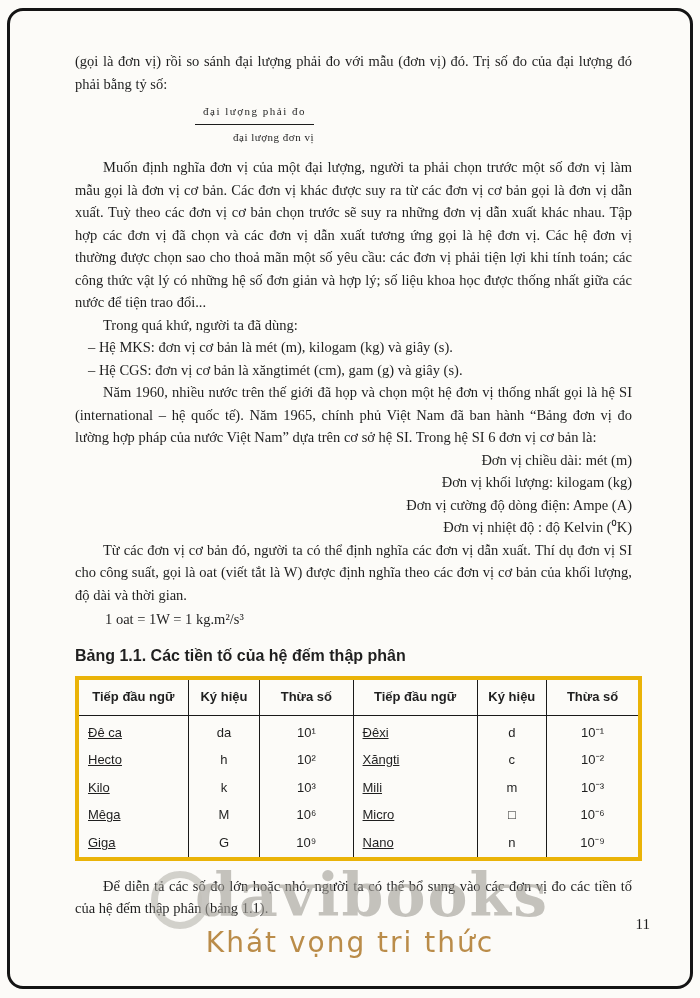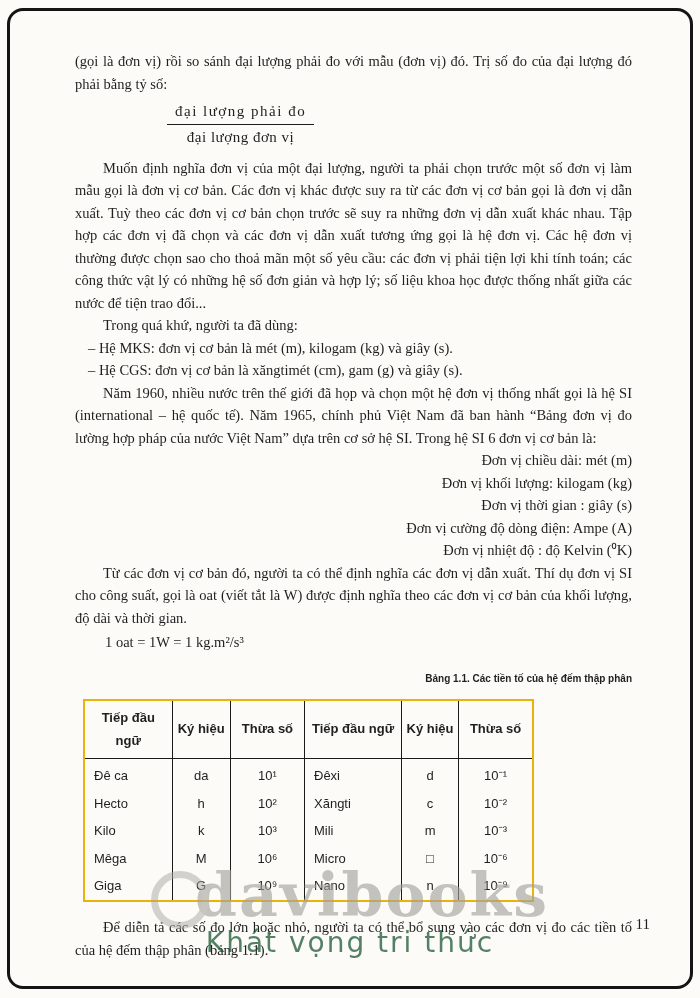--- a/index.html
+++ b/index.html
@@ -27,60 +27,60 @@
   }
   p { margin: 0; }
   .indent { text-indent: 28px; }
   .dash-item { padding-left: 13px; text-align: left; }
   .unit-line { padding-left: 30px; text-align: right; }
   .formula-line { padding-left: 30px; text-align: left; margin-top: 2px; }
 
   .fraction-wrap { margin: 6px 0 8px 0; }
   .fraction {
     display: inline-block;
-    margin-left: 92px;
-    text-align: center;
-    font-size: 15px;
+    margin-left: 120px;
+    text-align: right;
+    font-size: 11px;
     line-height: 21px;
   }
   .frac-top {
     padding: 0 8px 2px 8px;
     border-bottom: 1.4px solid #1c1c1c;
     letter-spacing: 1.5px;
   }
   .frac-bottom { padding-top: 2px; letter-spacing: 0.5px; }
 
   .table-caption {
     font-family: "Liberation Sans", sans-serif;
     font-weight: bold;
-    font-size: 10px;
-    text-align: right;
+    font-size: 16px;
+    text-align: left;
     margin-top: 14px;
     margin-bottom: 9px;
   }
   table.prefix-table {
     border-collapse: collapse;
-    width: 451px;
-    margin-left: 8px;
+    width: 567px;
+    margin-left: 0;
     font-family: "Liberation Sans", sans-serif;
     font-size: 13px;
-    border: 2px solid #eab308;
+    border: 4px solid #eab308;
     text-align: center;
   }
   table.prefix-table th {
     font-weight: bold;
     border-bottom: 1.6px solid #1a1a1a;
     padding: 6px 4px;
   }
   table.prefix-table th, table.prefix-table td {
     border-left: 1.2px solid #1a1a1a;
     border-right: 1.2px solid #1a1a1a;
   }
   table.prefix-table td { padding: 2.5px 4px; height: 20px; }
-  table.prefix-table td.name-col { text-align: left; padding-left: 9px; }
+  table.prefix-table td.name-col { text-align: left; padding-left: 9px; text-decoration: underline; }
   tbody tr:first-child td { padding-top: 6px; }
 
   .closing-para { margin-top: 14px; }
 
   .page-number {
     position: absolute;
     right: 50px; top: 916px;
     font-size: 15px;
   }
 
@@ -106,21 +106,21 @@
     font-family: "DejaVu Serif", serif;
     font-weight: bold;
     font-size: 60px;
     color: #a3a099;
     letter-spacing: 2px;
   }
   .wm-slogan {
     text-align: center;
     font-family: "DejaVu Sans", sans-serif;
     font-size: 28px;
-    color: #14532d;
+    color: #a16207;
     opacity: 0.72;
     letter-spacing: 2px;
     margin-top: -4px;
   }
 </style>
 </head>
 <body>
 
 <div class="scan-frame"></div>
 
@@ -139,21 +139,20 @@
 
   <p class="indent">Trong quá khứ, người ta đã dùng:</p>
   <p class="dash-item">– Hệ MKS: đơn vị cơ bản là mét (m), kilogam (kg) và giây (s).</p>
   <p class="dash-item">– Hệ CGS: đơn vị cơ bản là xăngtimét (cm), gam (g) và giây (s).</p>
 
   <p class="indent">Năm 1960, nhiều nước trên thế giới đã họp và chọn một hệ đơn vị thống nhất gọi là hệ SI (international – hệ quốc tế). Năm 1965, chính phủ Việt Nam đã ban hành “Bảng đơn vị đo lường hợp pháp của nước Việt Nam” dựa trên cơ sở hệ SI. Trong hệ SI 6 đơn vị cơ bản là:</p>
 
   <div>
     <div class="unit-line">Đơn vị chiều dài: mét (m)</div>
     <div class="unit-line">Đơn vị khối lượng: kilogam (kg)</div>
-    <div class="unit-line">Đơn vị thời gian : giây (s)</div>
     <div class="unit-line">Đơn vị cường độ dòng điện: Ampe (A)</div>
     <div class="unit-line">Đơn vị nhiệt độ : độ Kelvin (⁰K)</div>
   </div>
 
   <p class="indent">Từ các đơn vị cơ bản đó, người ta có thể định nghĩa các đơn vị dẫn xuất. Thí dụ đơn vị SI cho công suất, gọi là oat (viết tắt là W) được định nghĩa theo các đơn vị cơ bản của khối lượng, độ dài và thời gian.</p>
 
   <p class="formula-line">1 oat = 1W = 1 kg.m²/s³</p>
 
   <div class="table-caption">Bảng 1.1. Các tiền tố của hệ đếm thập phân</div>
 

